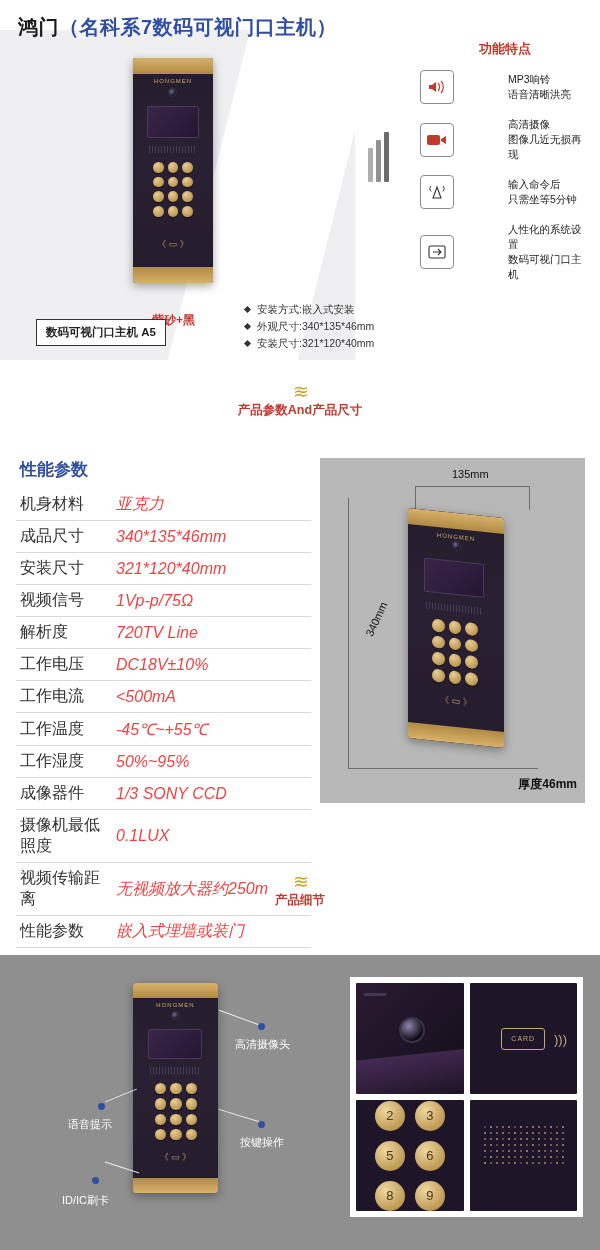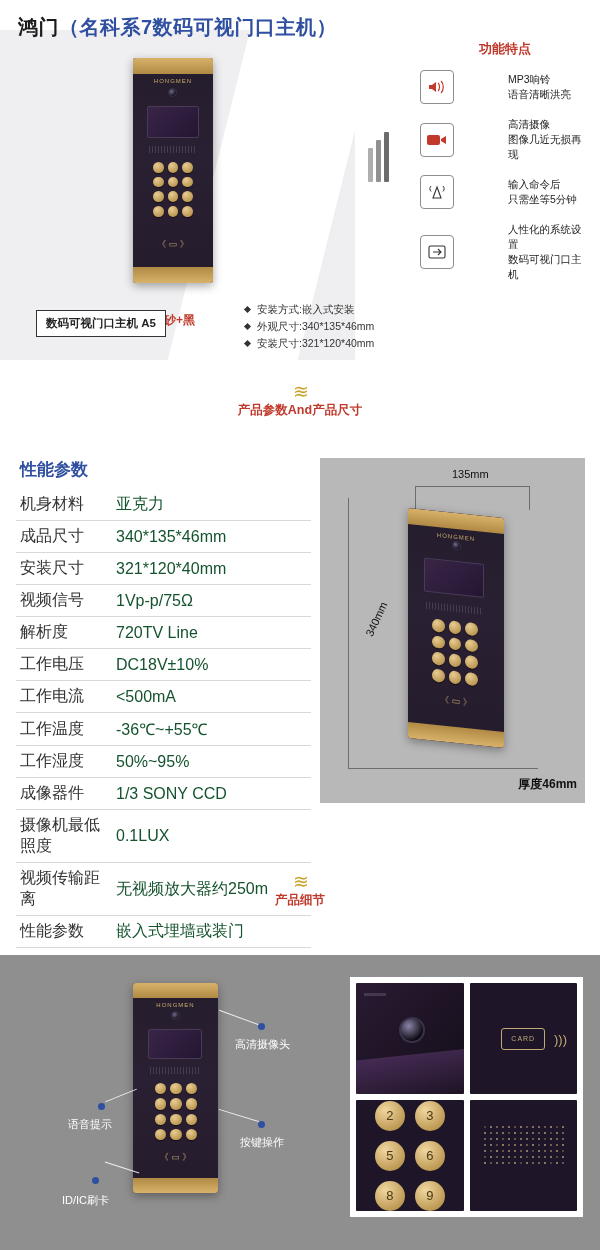--- a/index.html
+++ b/index.html
@@ -89,21 +89,21 @@
   }
   .spec-list {
     position:absolute; font-size:10.5px; color:#333; line-height:17px;
   }
   .spec-list li { list-style:none; position:relative; padding-left:12px; }
   .spec-list li:before {
     content:""; position:absolute; left:0; top:6px;
     width:5px; height:5px; background:#333; transform:rotate(45deg);
   }
   .model-box {
-    position:absolute; left:36px; top:310px;
+    position:absolute; left:36px; top:319px;
     border:1px solid #333; padding:5px 9px; font-size:11.5px; font-weight:bold;
     background:#fff;
   }
 
   
   .arrow-mid { position:absolute; left:368px; top:132px; }
   .arrow-mid span {
     display:inline-block; width:5px; height:42px; background:#6b6b6b;
     margin-right:3px; border-radius:1px;
   }
@@ -128,21 +128,21 @@
   .chev { color:#c9a227; font-size:19px; line-height:12px; letter-spacing:-2px; }
   .div-label { font-size:12.5px; font-weight:bold; color:#c0392b; margin-top:4px; }
 
   
   .sec2 { position:absolute; top:430px; left:0; width:600px; height:440px; }
   .params { position:absolute; left:16px; top:28px; width:295px; }
   .params h2 { margin:0 0 8px 4px; font-size:17px; color:#2f4fa0; font-weight:bold; }
   table.spec { border-collapse:collapse; width:295px; font-size:16px; }
   table.spec td { padding:5px 4px; border-bottom:1px solid #d8d8d8; }
   table.spec td.k { width:96px; color:#333; }
-  table.spec td.v { color:#14532d; }
+  table.spec td.v { color:#ef4444;font-style:italic; }
 
   .dimbox {
     position:absolute; left:320px; top:28px; width:265px; height:345px;
     background:#b8b8b8;
   }
   .dim-device { left:88px; top:55px; width:96px; height:230px; }
   .dim-label { position:absolute; font-size:11px; color:#111; }
   .thick { position:absolute; right:8px; bottom:10px; font-size:12px; font-weight:bold; color:#111; }
 
   
@@ -338,21 +338,21 @@
           <tr>
               <td class="k">工作电压</td>
               <td class="v">DC18V±10%</td>
             </tr>
           <tr>
               <td class="k">工作电流</td>
               <td class="v">&lt;500mA</td>
             </tr>
           <tr>
               <td class="k">工作温度</td>
-              <td class="v">-36℃~+55℃</td>
+              <td class="v">-45℃~+55℃</td>
             </tr>
           <tr>
               <td class="k">工作湿度</td>
               <td class="v">50%~95%</td>
             </tr>
           <tr>
               <td class="k">成像器件</td>
               <td class="v">1/3 SONY CCD</td>
             </tr>
           <tr>

